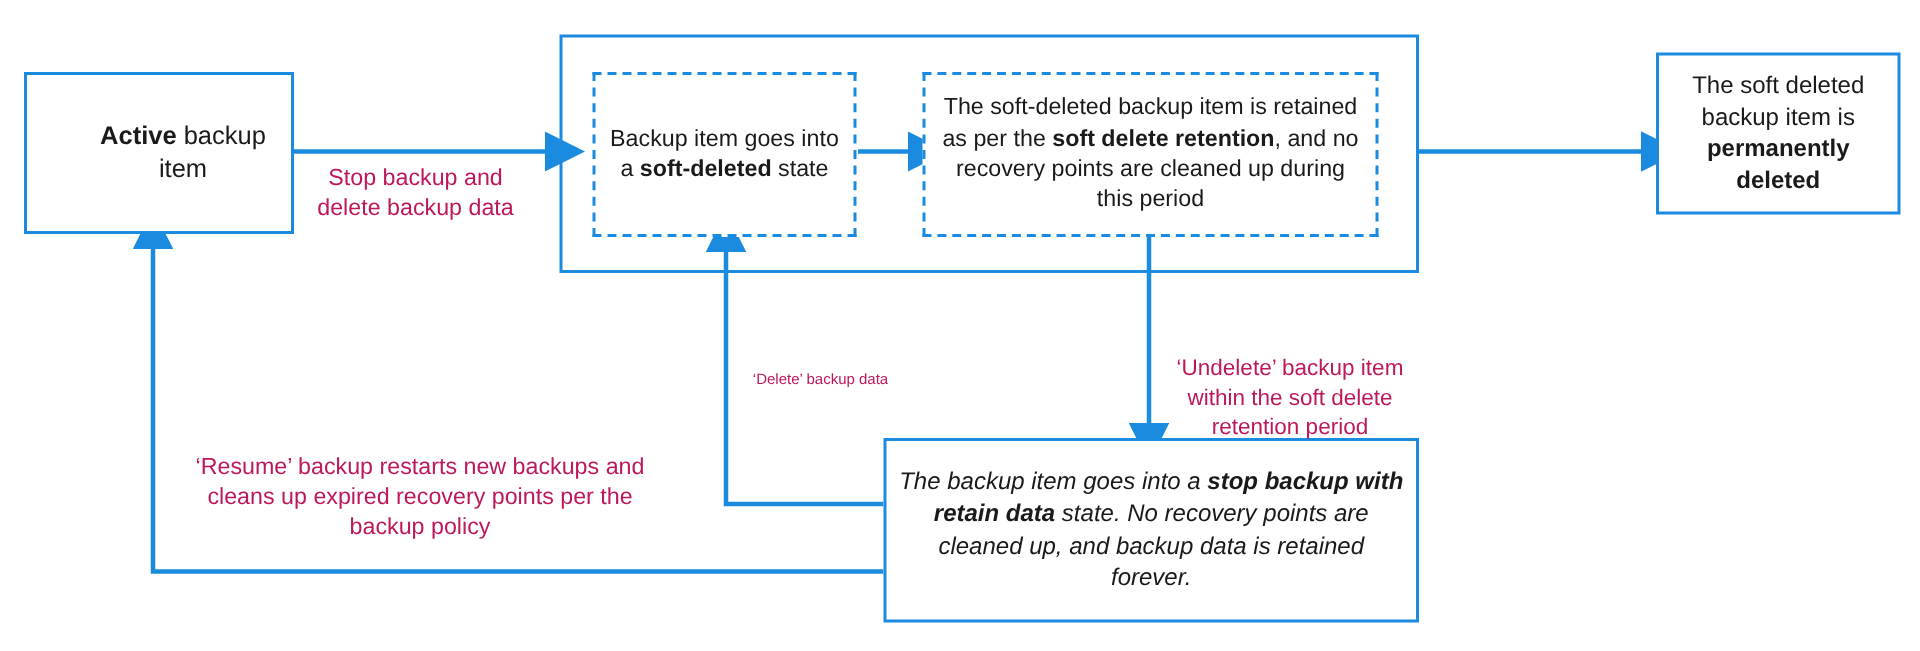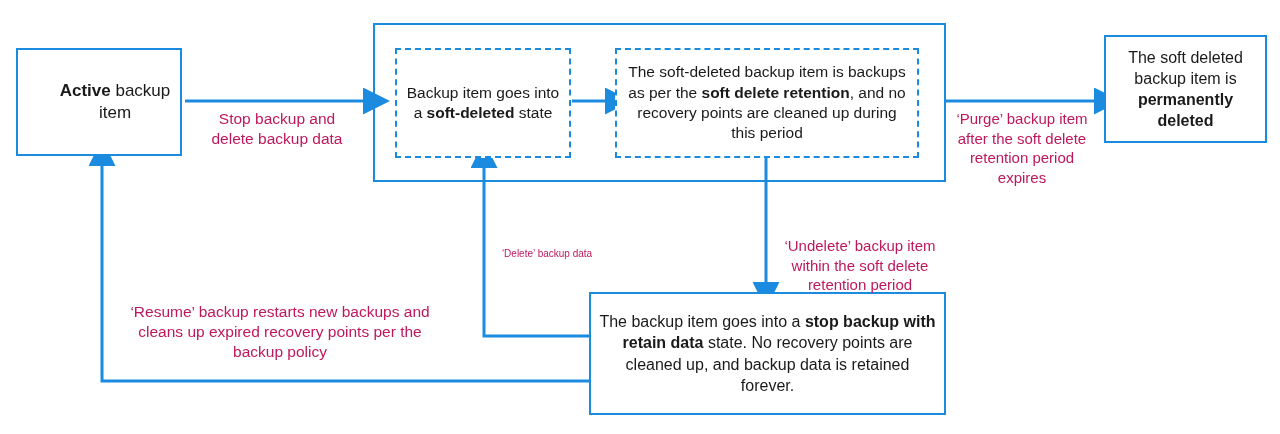--- a/index.html
+++ b/index.html
@@ -55,26 +55,26 @@
   .edge-label {
     position: absolute;
     text-align: center;
     line-height: 1.3;
     color: #be185d;
     background: transparent;
   }
   b { font-weight: bold; }
 
   
-  #node-active        { left: 16px;   top: 48px;  width: 166px; height: 108px; font-size: 17px; padding-left: 32px; }
+  #node-active        { left: 16px;   top: 48px;  width: 180px; height: 108px; font-size: 17px; padding-left: 32px; }
   #node-container     { left: 373px;  top: 23px;  width: 573px; height: 159px; }
   #node-softdeleted   { left: 395px;  top: 48px;  width: 176px; height: 110px; font-size: 15.5px; }
   #node-retention     { left: 615px;  top: 48px;  width: 304px; height: 110px; font-size: 15.5px; }
   #node-permdeleted   { left: 1104px; top: 35px;  width: 163px; height: 108px; font-size: 16px; }
-  #node-retaindata    { left: 589px;  top: 292px; width: 357px; height: 123px; font-size: 16px; }
+  #node-retaindata    { left: 589px;  top: 292px; width: 357px; height: 123px; font-size: 16px; font-style: italic; }
 
   
   #label-stop     { left: 196px; top: 109px; width: 162px; font-size: 15.5px; }
   #label-purge    { left: 952px; top: 109px; width: 140px; font-size: 15px; }
   #label-undelete { left: 776px; top: 196px; width: 168px; font-size: 15px; margin-top: 40px; }
   #label-delete   { left: 492px; top: 247px; width: 110px; font-size: 10px; }
   #label-resume   { left: 120px; top: 302px; width: 320px; font-size: 15.5px; text-align: center; }
 </style>
 </head>
 <body>
@@ -128,39 +128,38 @@
   <div class="node node-container" id="node-container"></div>
 
   <div class="node node-dashed" id="node-softdeleted">
     <span class="node-text">
       <span>Backup item goes into a </span><b>soft-deleted</b><span> state</span>
     </span>
   </div>
 
   <div class="node node-dashed" id="node-retention">
     <span class="node-text">
-      <span>The soft-deleted backup item is backups as per the </span><b>soft delete retention</b><span>, and no recovery points are cleaned up during this period</span>
+      <span>The soft-deleted backup item is retained as per the </span><b>soft delete retention</b><span>, and no recovery points are cleaned up during this period</span>
     </span>
   </div>
 
   <div class="node node-solid" id="node-permdeleted">
     <span class="node-text">
       <span>The soft deleted backup item is </span><b>permanently deleted</b>
     </span>
   </div>
 
   <div class="node node-solid" id="node-retaindata">
     <span class="node-text">
       <span>The backup item goes into a </span><b>stop backup with retain data</b><span> state. No recovery points are cleaned up, and backup data is retained forever.</span>
     </span>
   </div>
 
   <div class="edge-label" id="label-stop">Stop backup and delete  backup data</div>
 
-  <div class="edge-label" id="label-purge">‘Purge’ backup item after the soft delete retention period expires</div>
 
   <div class="edge-label" id="label-undelete">‘Undelete’ backup item within the soft delete retention period</div>
 
   <div class="edge-label" id="label-delete">‘Delete’ backup data</div>
 
   <div class="edge-label" id="label-resume">‘Resume’ backup restarts new backups and cleans up expired recovery points per the backup policy</div>
 
 </div>
 
 </body></html>

